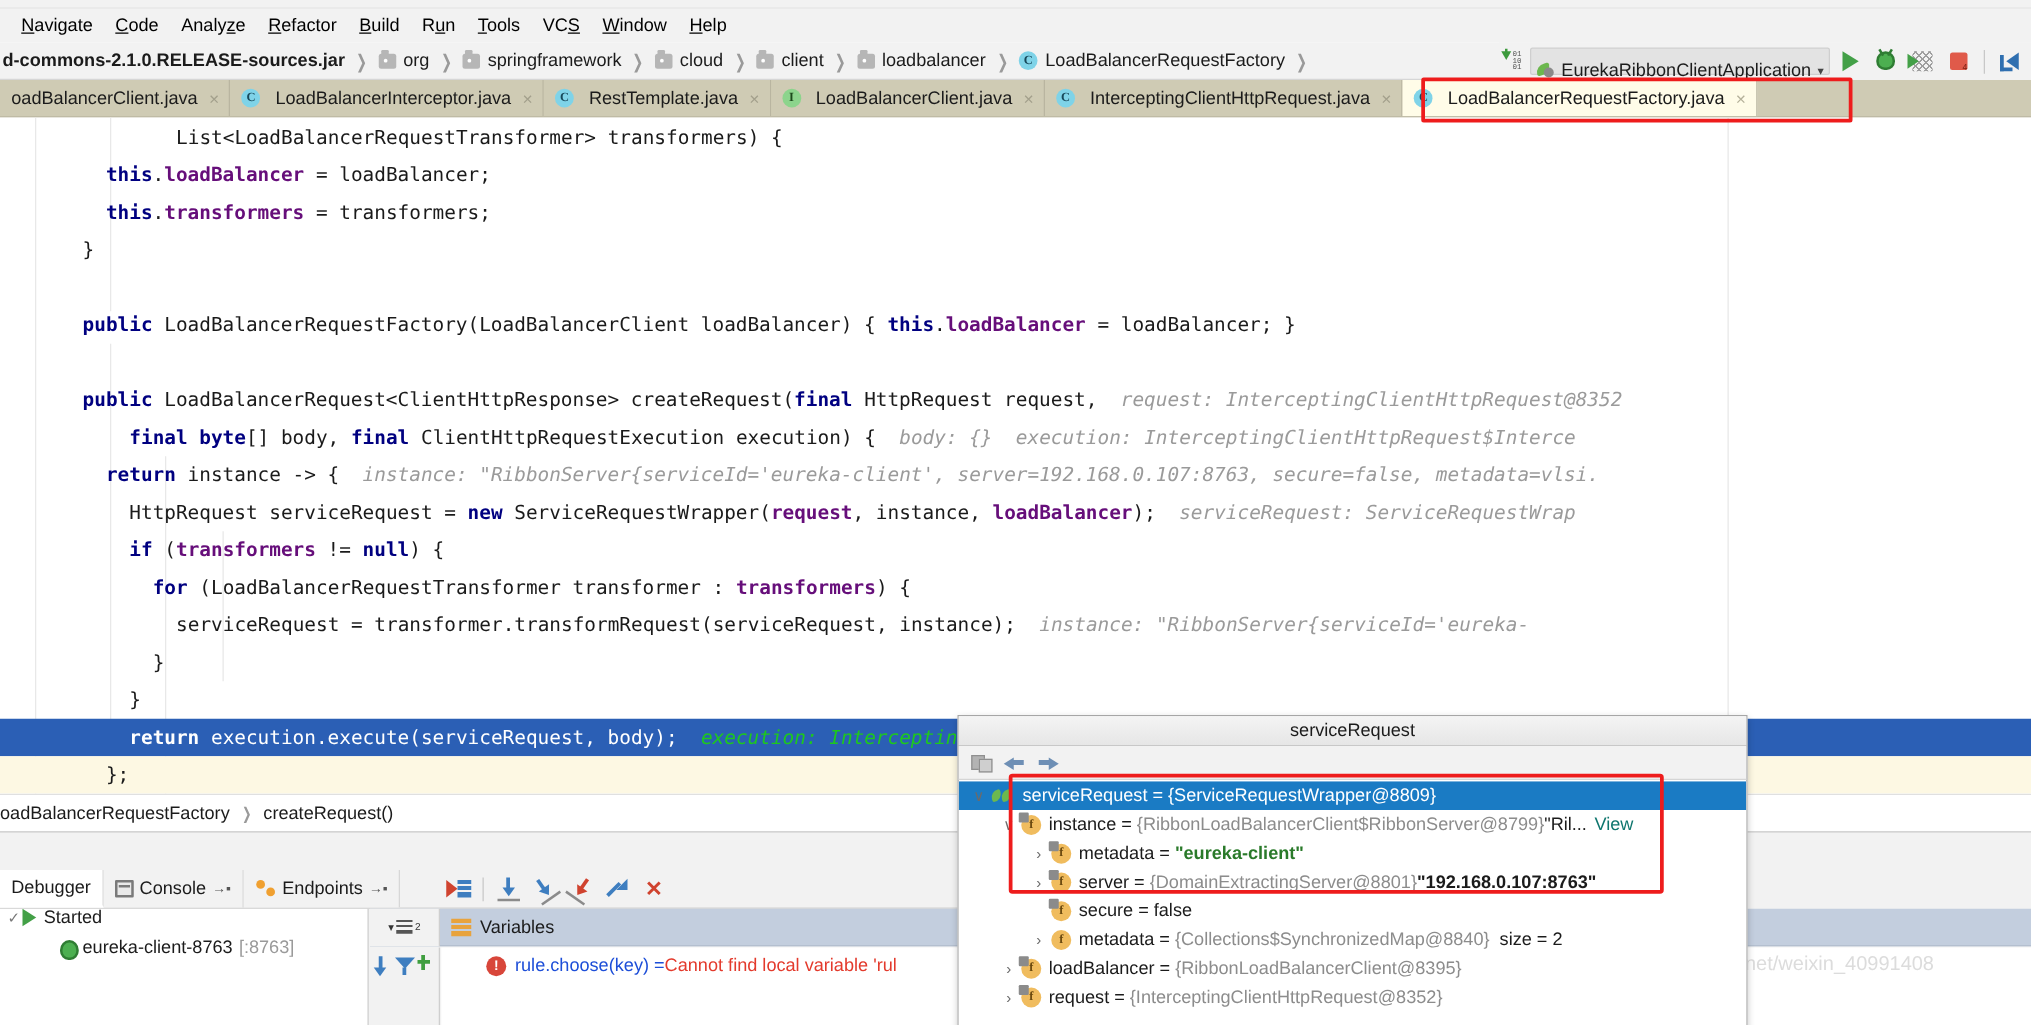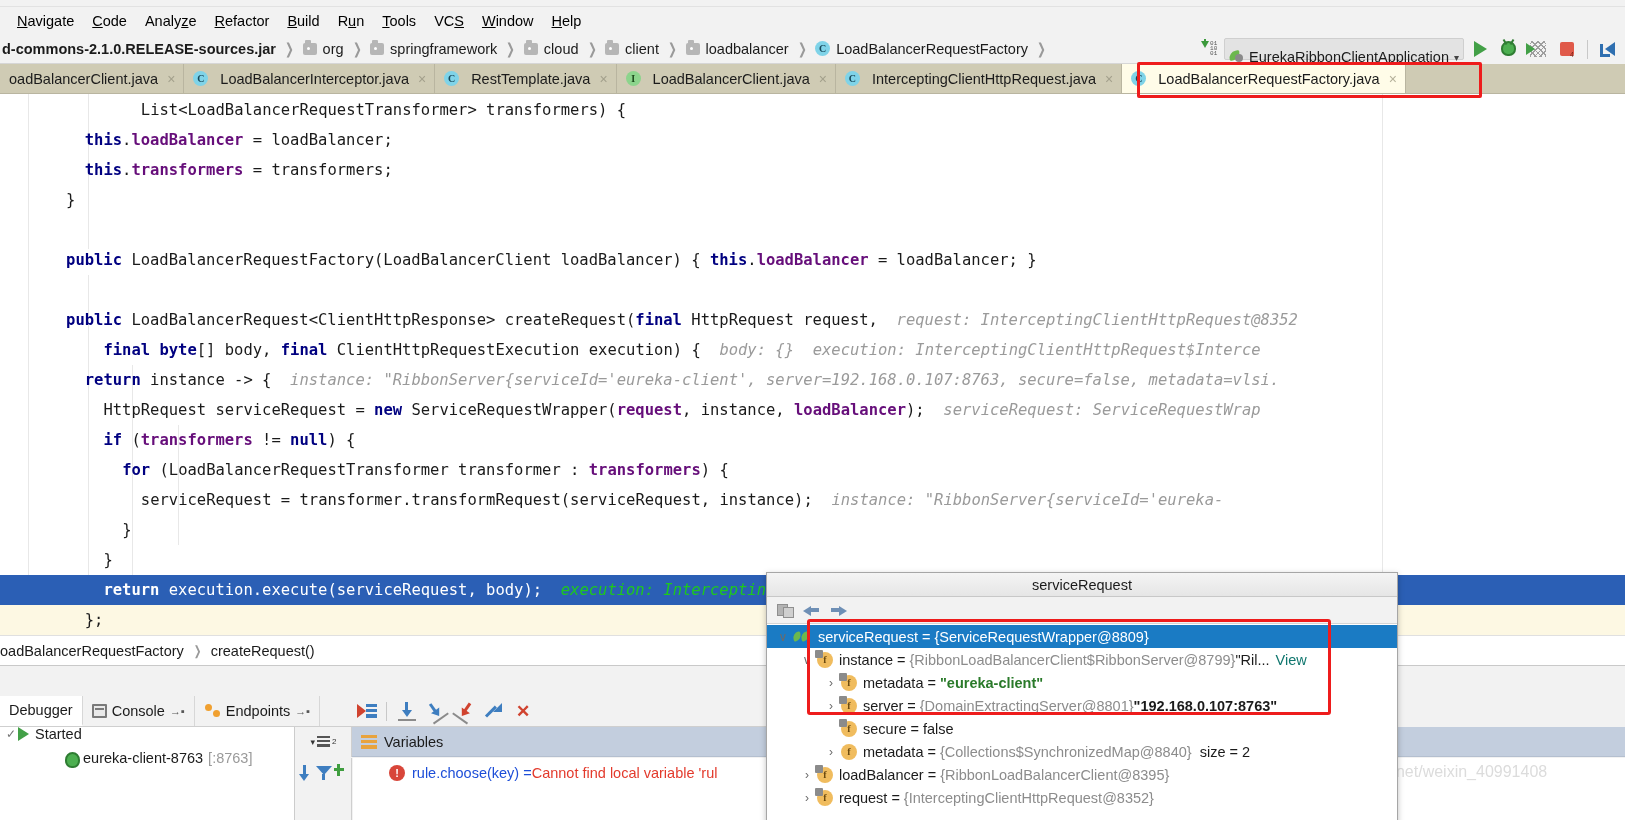--- a/index.html
+++ b/index.html
@@ -559,21 +559,21 @@
         <div class="tree-row" style="padding-left: 4px;">
           <span class="chk"></span>
           <span class="spring-ico"></span>
           <span>Spring Boot</span>
         </div>
         <div class="tree-row" style="padding-left: 4px;">
           <span class="chk">✓</span>
           <span class="run-tri"></span>
           <span>Started</span>
         </div>
-        <div class="tree-row" style="padding-left: 49px;">
+        <div class="tree-row" style="padding-left: 32px;">
           <span class="chk"></span>
           <span class="bugsm"></span>
           <span>eureka-client-8763</span>
           <span class="port">[:8763]</span>
         </div>
       </div>
 
     <div class="dbg-tabs" id="dbgtabs">
         <div class="dtab active">
           <span>Debugger</span>

